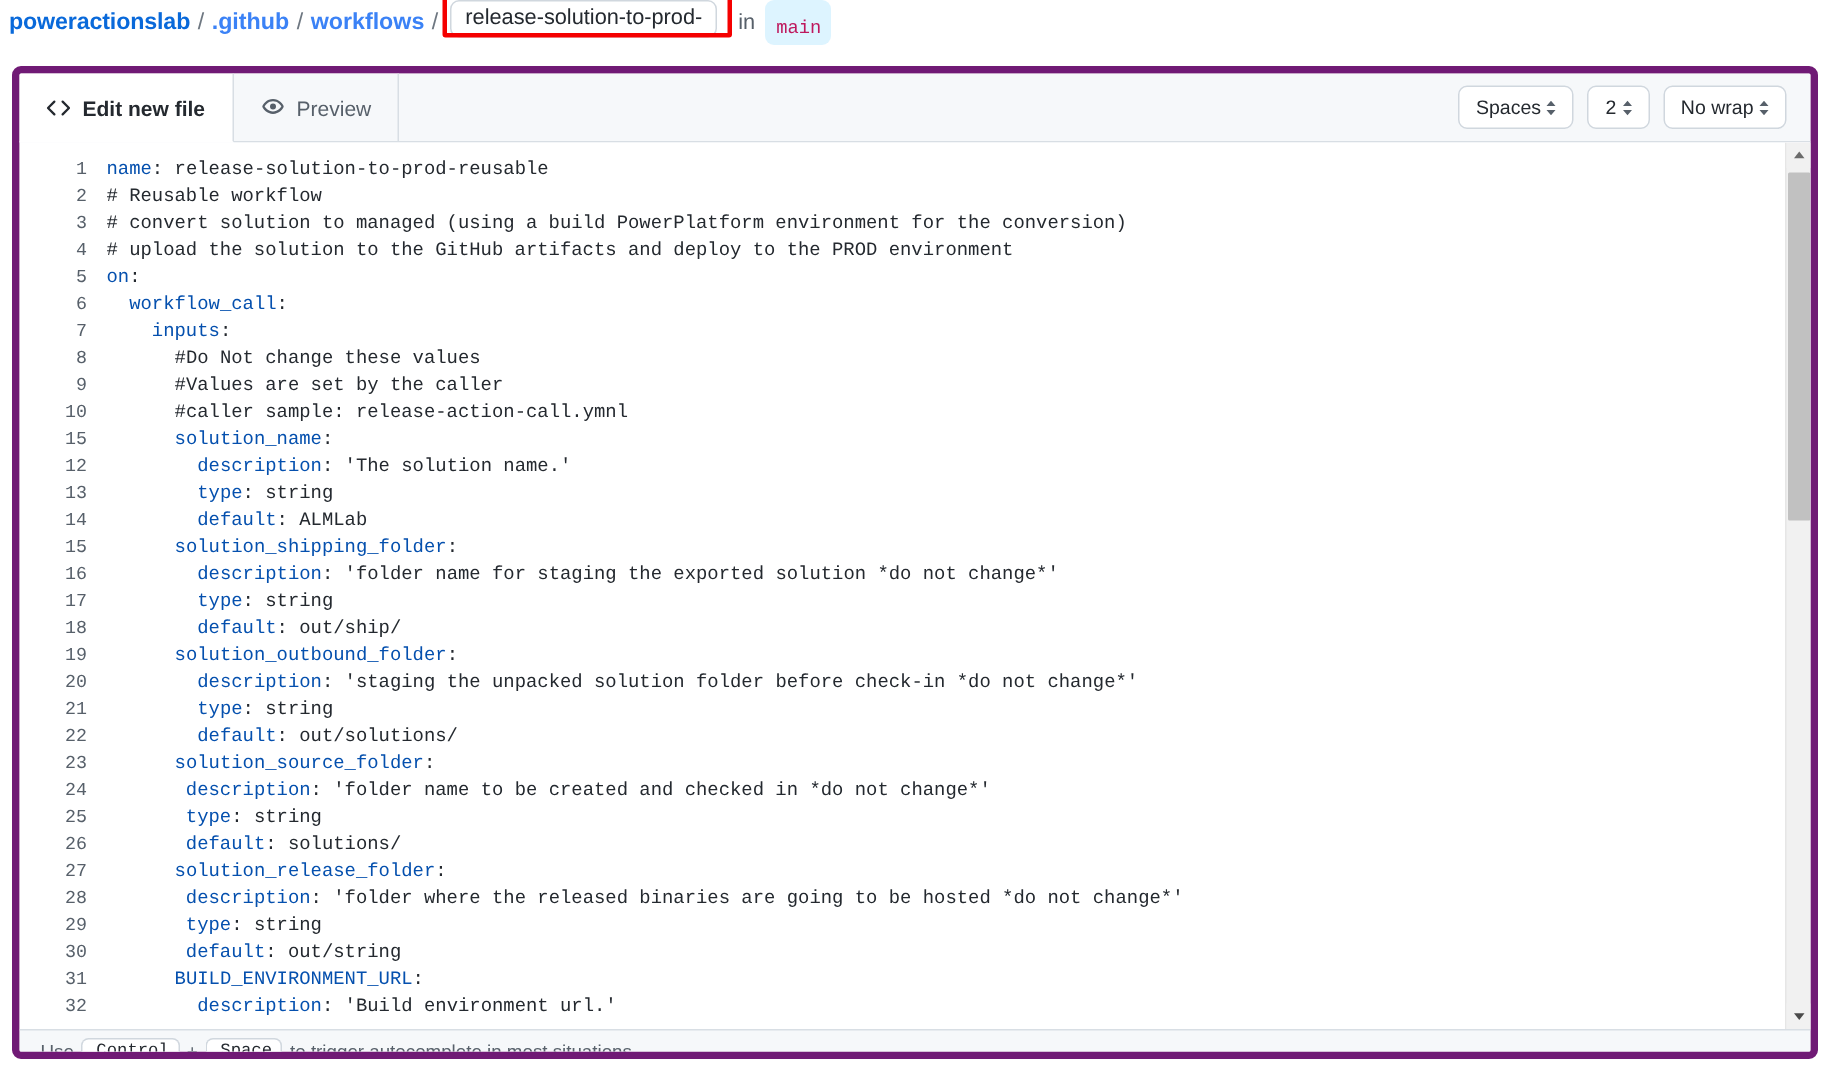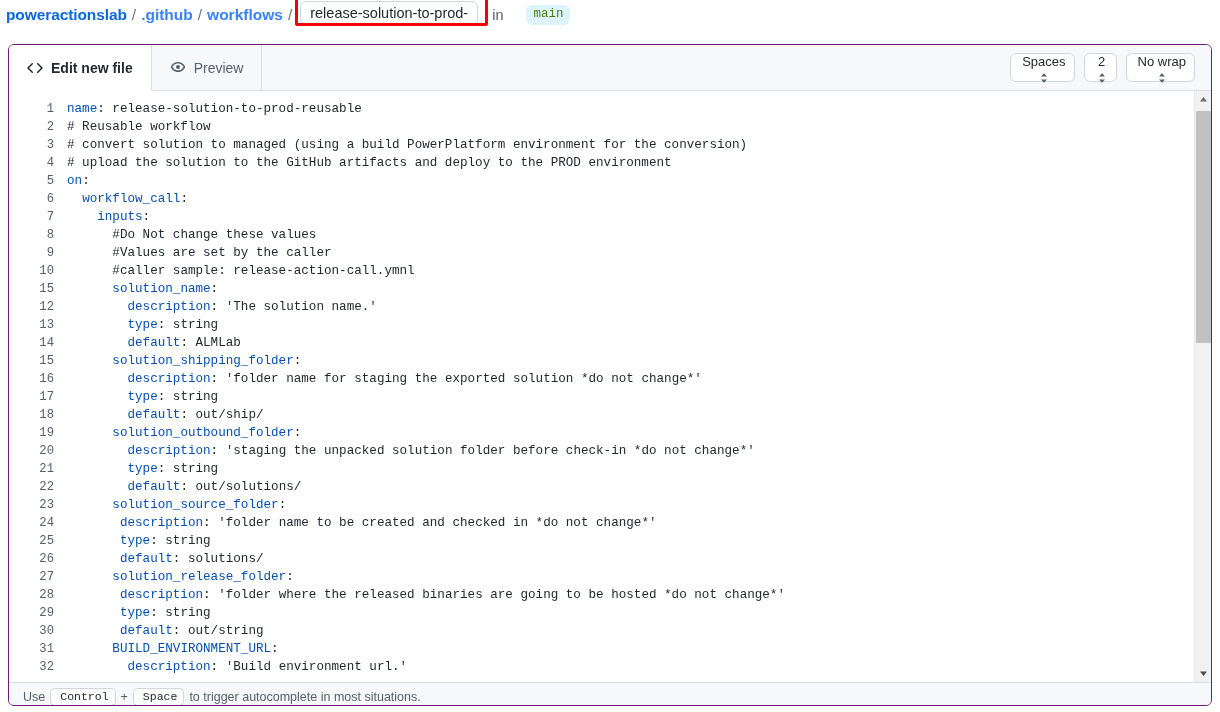--- a/index.html
+++ b/index.html
@@ -70,35 +70,34 @@
     pointer-events: none;
   }
   .in-word {
     color: #57606a;
     margin: 0 7px 0 14px;
     font-size: 14.5px;
   }
   .branch-badge {
     display: inline-block;
     background: #ddf4ff;
-    color: #4d7c0f;
+    color: #be185d;
     border-radius: 6px;
-    padding: 2px 7px 3px 7px;
+    padding: 12px 7px 3px 7px;
     font-family: "Liberation Mono", monospace;
     font-size: 12.5px;
     line-height: 15px;
-    margin-left: 16px;
   }
 
   
   .editor-shell {
     position: absolute;
     left: 8px; top: 44px;
     width: 1204px; height: 662px;
-    border: 1px solid #701a75;
+    border: 5px solid #701a75;
     border-radius: 6px;
     background: #ffffff;
     overflow: hidden;
   }
 
   
   .toolbar {
     position: relative;
     height: 46px;
     background: #f6f8fa;
@@ -142,21 +141,20 @@
     height: 29px;
     padding: 0 8px 0 11px;
     background: #ffffff;
     border: 1px solid #d0d7de;
     border-radius: 6px;
     font-size: 13px;
     color: #24292f;
     cursor: pointer;
     user-select: none;
     white-space: nowrap;
-    flex-direction: column;
   }
   .select-btn .updown {
     display: flex;
     flex-direction: column;
     line-height: 0;
     color: #57606a;
   }
 
   
   .code-area {

